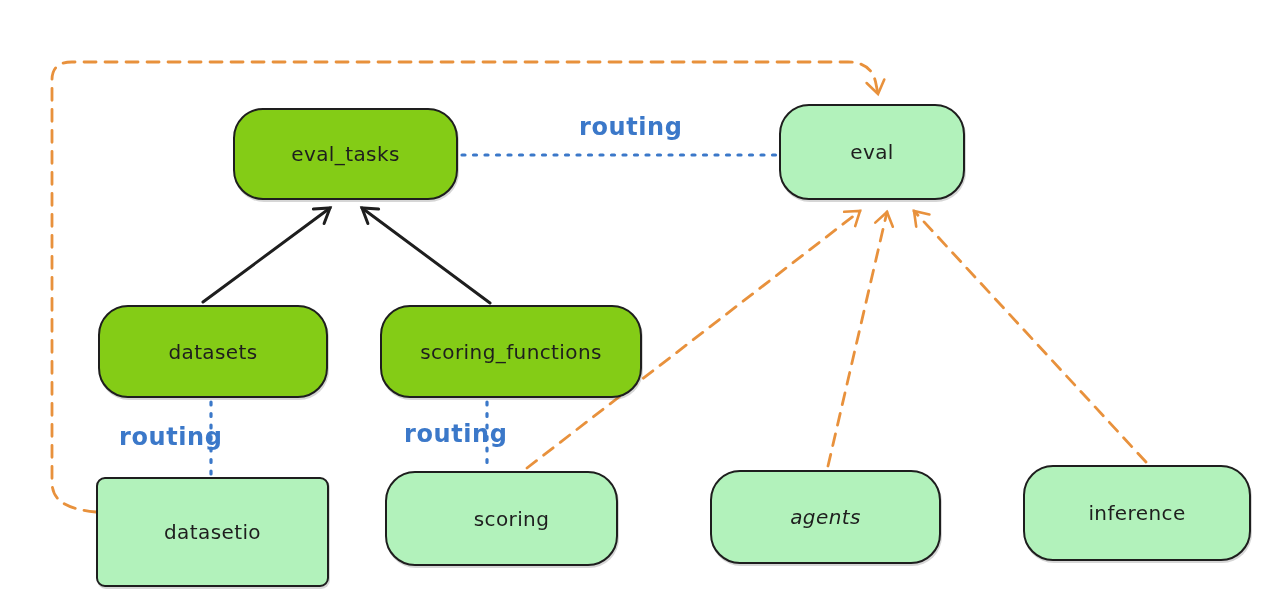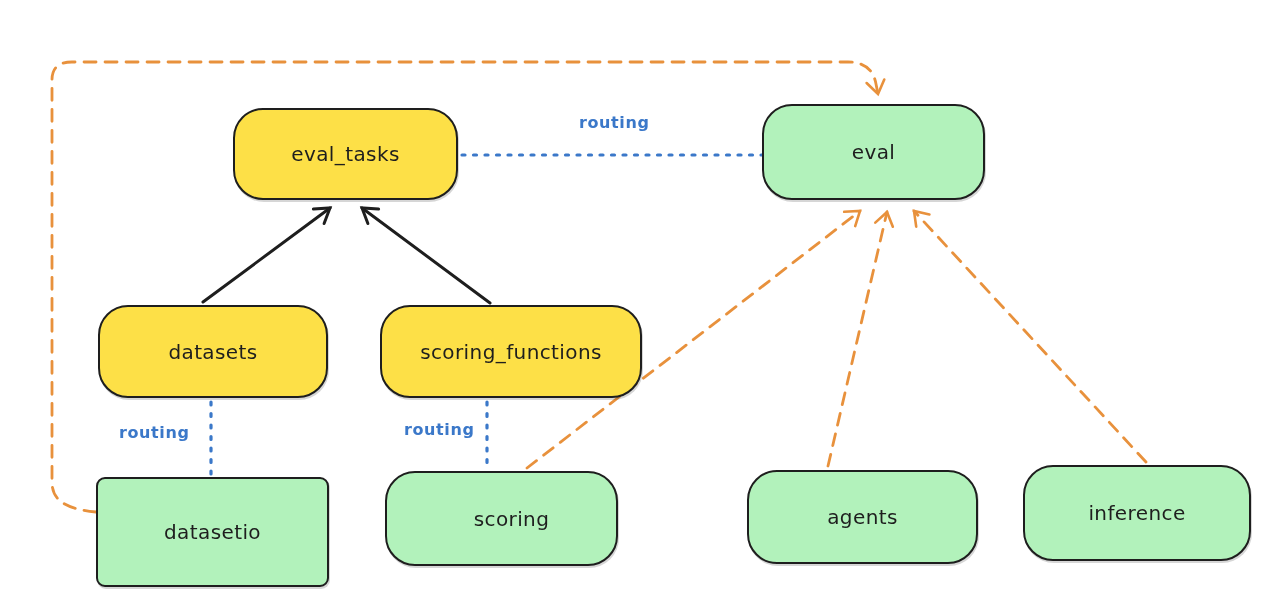--- a/index.html
+++ b/index.html
@@ -29,36 +29,36 @@
     border: 2.5px solid #1e1e1e;
     border-radius: 30px;
     display: flex;
     align-items: center;
     justify-content: center;
     font-size: 20px;
     letter-spacing: 0.4px;
     color: #1e1e1e;
     box-shadow: 1px 2px 0 rgba(30,30,30,0.18);
   }
-  .node.blue  { background: #fde047; }
+  .node.blue  { background: #84cc16; }
   .node.green { background: #b2f2bb; }
 
   #n-eval_tasks        { left: 233px; top: 108px; width: 225px; height: 92px; }
-  #n-eval              { left: 762px; top: 104px; width: 223px; height: 96px; }
+  #n-eval              { left: 779px; top: 104px; width: 186px; height: 96px; }
   #n-datasets          { left: 98px;  top: 305px; width: 230px; height: 93px; align-items: center; }
   #n-scoring_functions { left: 380px; top: 305px; width: 262px; height: 93px; }
   #n-datasetio         { left: 96px;  top: 477px; width: 233px; height: 110px; border-radius: 9px; }
   #n-scoring           { left: 385px; top: 471px; width: 233px; height: 95px; padding-left: 20px; }
-  #n-agents            { left: 747px; top: 470px; width: 231px; height: 94px; }
+  #n-agents            { left: 710px; top: 470px; width: 231px; height: 94px; font-style: italic; }
   #n-inference         { left: 1023px; top: 465px; width: 228px; height: 96px; }
 
   .routing-label {
     position: absolute;
     color: #3b78c9;
-    font-size: 16px;
+    font-size: 24px;
     font-weight: 600;
     letter-spacing: 0.6px;
   }
   #rl-top      { left: 579px; top: 113px; }
   #rl-datasets { left: 119px; top: 423px; }
   #rl-scoring  { left: 404px; top: 420px; }
 </style>
 </head>
 <body>
 

